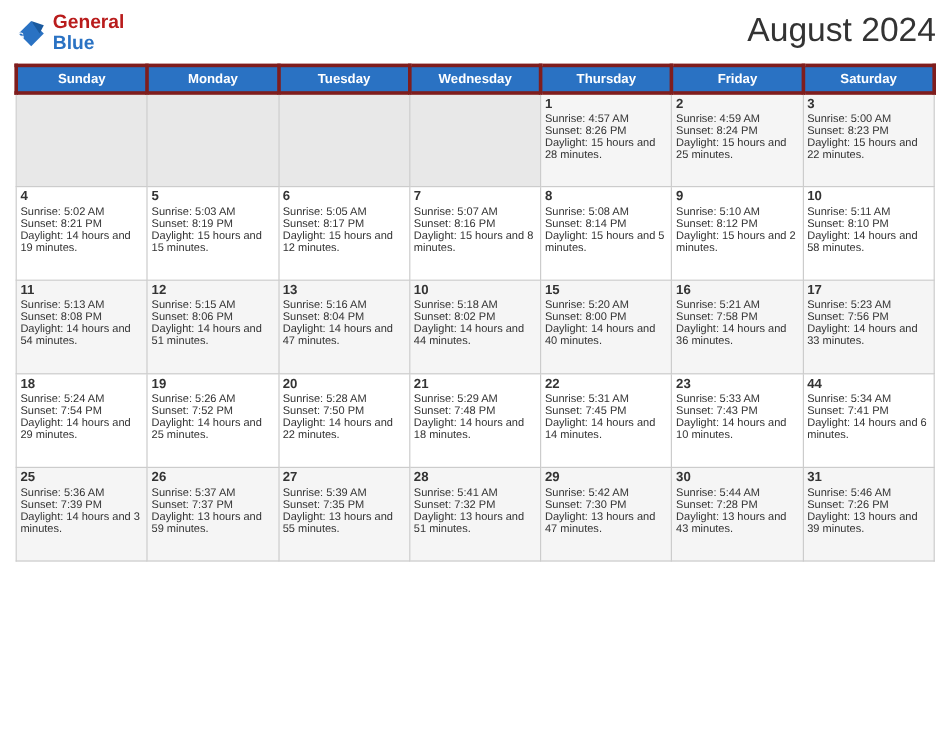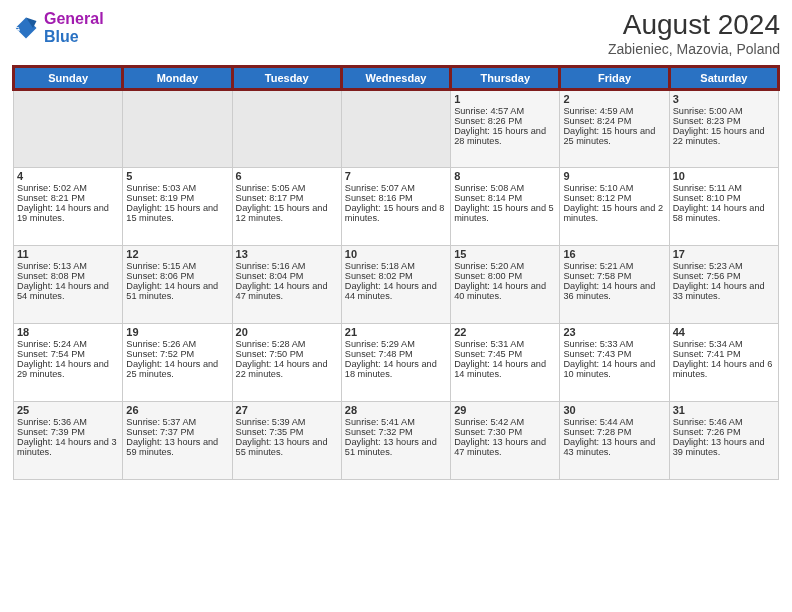--- a/index.html
+++ b/index.html
@@ -86,28 +86,27 @@
 <div class="container">
   <div class="header">
     <div class="logo">
       <svg class="logo-icon" viewBox="0 0 40 40">
         <polygon points="20,5 35,20 20,35 5,20" fill="#2a72c3"></polygon>
         <polygon points="20,5 35,10 30,20" fill="#1a5a9f"></polygon>
         <text x="3" y="26" font-size="11" font-weight="bold" fill="white">G</text>
       </svg>
       <div>
         <div style="font-size:16px; font-weight:bold; line-height:1.1;">
-          <span style="color:#a21caf;">General</span><br>
+          <span style="color:#b91c1c;">General</span><br>
           <span style="color:#2a72c3;">Blue</span>
         </div>
       </div>
     </div>
     <div class="title-block">
       <div class="month-title">August 2024</div>
-      <div class="subtitle">Zabieniec, Mazovia, Poland</div>
     </div>
   </div>
 
   <table>
     <thead>
       <tr>
       <th>Sunday</th>
           <th>Monday</th>
           <th>Tuesday</th>
           <th>Wednesday</th>

